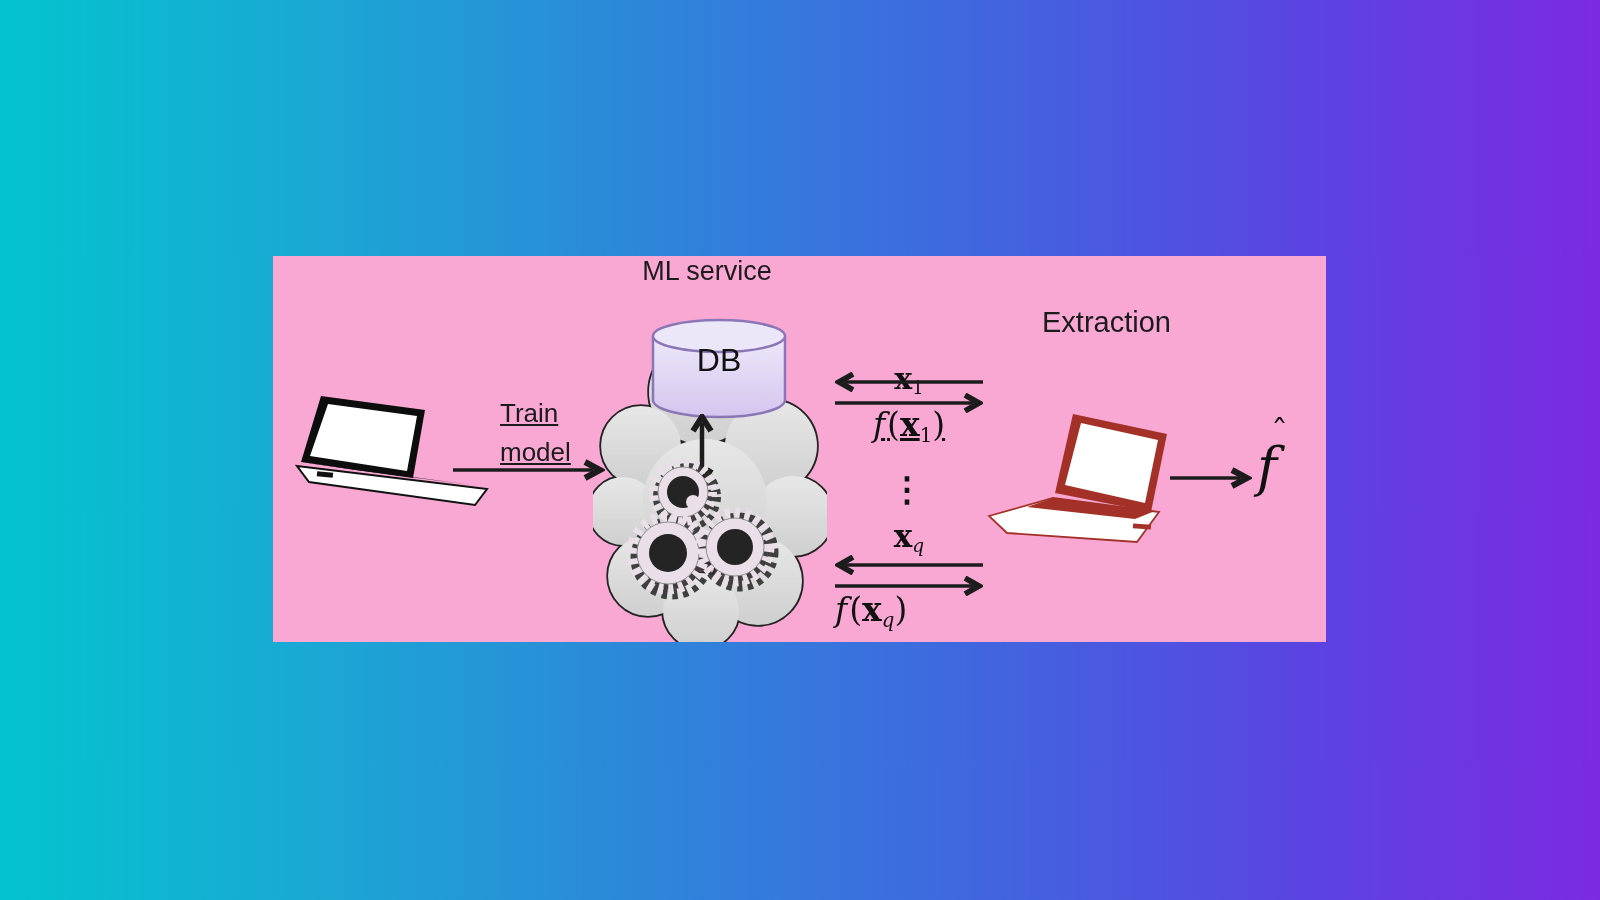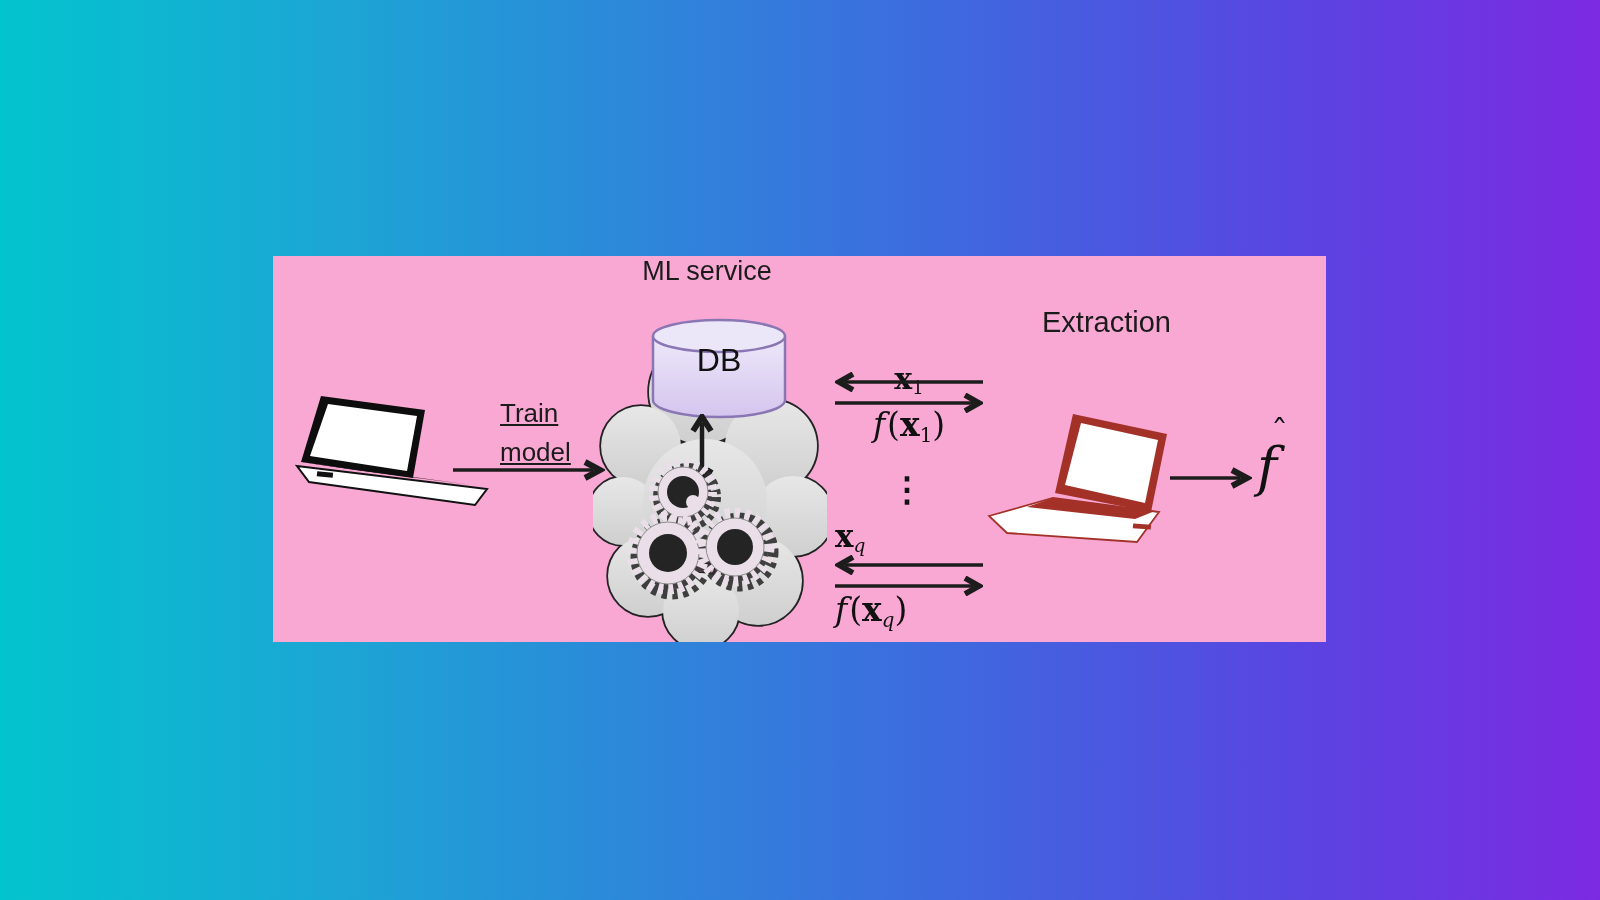--- a/index.html
+++ b/index.html
@@ -20,23 +20,23 @@
   .extract-lbl{left:769px;top:44px;width:220px;font-size:29px;line-height:44px;}
   .db-lbl{left:376px;top:86px;width:140px;text-align:center;font-size:32px;color:#111;}
   
   .math{font-family:"DejaVu Serif",serif;color:#111;}
   .mx{font-weight:bold;}
   .msub{font-size:0.60em;vertical-align:-0.28em;font-weight:normal;}
   .msub.it{font-style:italic;}
   .mf{font-style:italic;font-weight:normal;padding-right:2px;}
   .mparen{font-weight:normal;}
   .msg-x1{left:562px;top:60px;width:148px;text-align:center;font-size:30px;margin-top:45px;}
-  .msg-fx1{left:562px;top:149px;width:148px;text-align:center;font-size:33px;}
+  .msg-fx1{left:562px;top:149px;width:148px;text-align:center;font-size:33px;text-decoration:underline;}
   .msg-dots{left:617px;top:213px;width:32px;text-align:center;font-size:34px;font-weight:bold;color:#111;}
-  .msg-xq{left:562px;top:262px;width:148px;font-size:31px;}
+  .msg-xq{left:562px;top:262px;width:148px;text-align:center;font-size:31px;}
   .msg-fxq{left:562px;top:334px;width:148px;font-size:33px;}
   .fhat{left:978px;top:168px;width:60px;height:90px;}
   .fhat .f{font-family:"DejaVu Serif",serif;font-style:italic;font-size:54px;color:#111;position:absolute;left:6px;top:12px;}
   .fhat .hat{font-family:"DejaVu Serif",serif;font-size:34px;color:#111;position:absolute;left:20px;top:-12px;}
   svg{display:block;}
 </style>
 </head>
 <body>
 
 <div class="panel">

